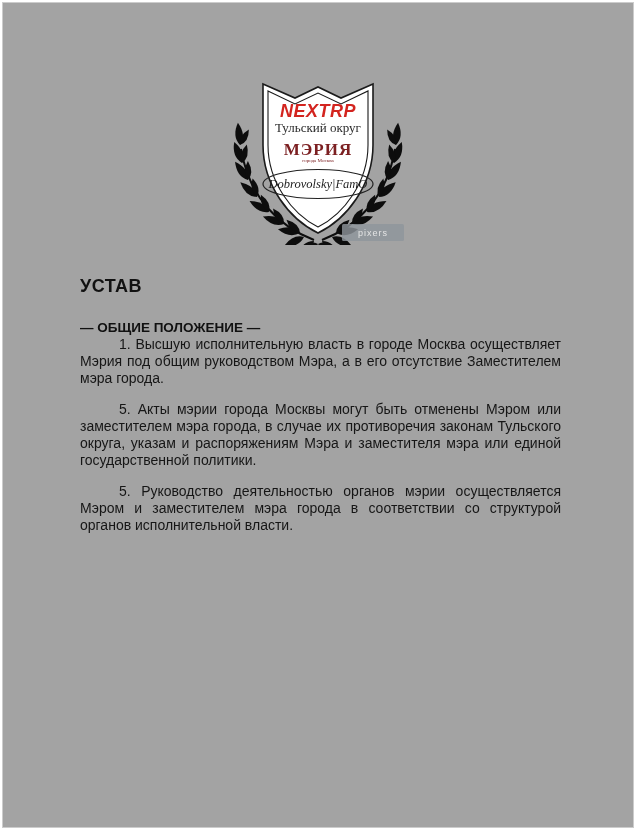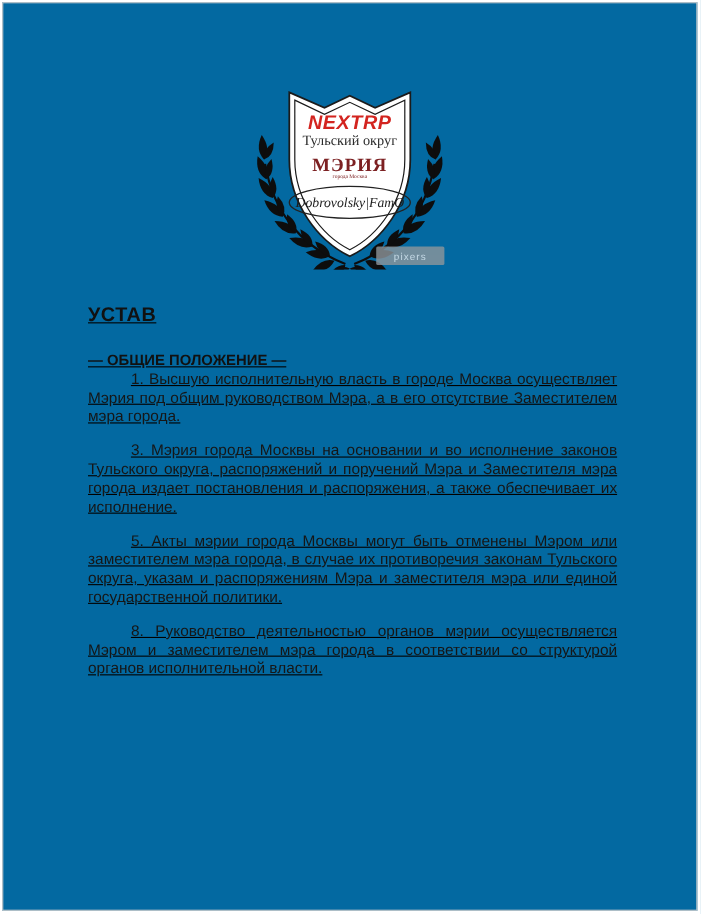--- a/index.html
+++ b/index.html
@@ -1,19 +1,19 @@
 <!DOCTYPE html>
 <html><head>
 <meta charset="utf-8">
 <style>
   html, body { margin: 0; padding: 0; background: #ffffff; }
   body { width: 637px; height: 831px; position: relative; font-family: "Liberation Sans", sans-serif; }
   .page {
     position: absolute; left: 2px; top: 2px; right: 3px; bottom: 3px;
-    border: 1px solid #cccccc; background: #0369a1; overflow: hidden; text-decoration: underline;
+    border: 1px solid #cccccc; background: #a3a3a3; overflow: hidden;
   }
   .emblem { width: 184px; height: 170px; margin: 72px auto 0 auto; display: block; }
   .content { padding: 0 72px 0 77px; color: #1a1a1a; }
   .doc-title {
     text-align: left; font-weight: bold; font-size: 18px; letter-spacing: 0.5px;
     margin: 31px 0 0 0; color: #111;
   }
   .section-heading {
     text-align: left; font-weight: bold; font-size: 13.5px;
     margin: 23px 0 0 0; color: #111;
@@ -98,17 +98,16 @@
       <rect x="116" y="149" width="62" height="17" rx="1.5" fill="#8f969c"></rect>
       <text x="147" y="161" text-anchor="middle" font-family="Liberation Sans, sans-serif" font-size="9" fill="#ffffff" letter-spacing="1" opacity="0.9">pixers</text>
     </g>
   </svg>
 
   <div class="content">
     <h1 class="doc-title">УСТАВ</h1>
     <h2 class="section-heading">— ОБЩИЕ ПОЛОЖЕНИЕ —</h2>
 
     <p class="para first">1. Высшую исполнительную власть в городе Москва осуществляет Мэрия под общим руководством Мэра, а в его отсутствие Заместителем мэра города.</p>
-    <p class="para">3. Мэрия города Москвы на основании и во исполнение законов Тульского округа, распоряжений и поручений Мэра и Заместителя мэра города издает постановления и распоряжения, а также обеспечивает их исполнение.</p>
     <p class="para">5. Акты мэрии города Москвы могут быть отменены Мэром или заместителем мэра города,  в случае их противоречия законам Тульского округа, указам и распоряжениям Мэра и заместителя мэра или единой государственной политики.</p>
-    <p class="para">8. Руководство деятельностью органов мэрии осуществляется Мэром и заместителем мэра города в соответствии со структурой органов исполнительной власти.</p>
+    <p class="para">5. Руководство деятельностью органов мэрии осуществляется Мэром и заместителем мэра города в соответствии со структурой органов исполнительной власти.</p>
   </div>
 </div>
 
 </body></html>

